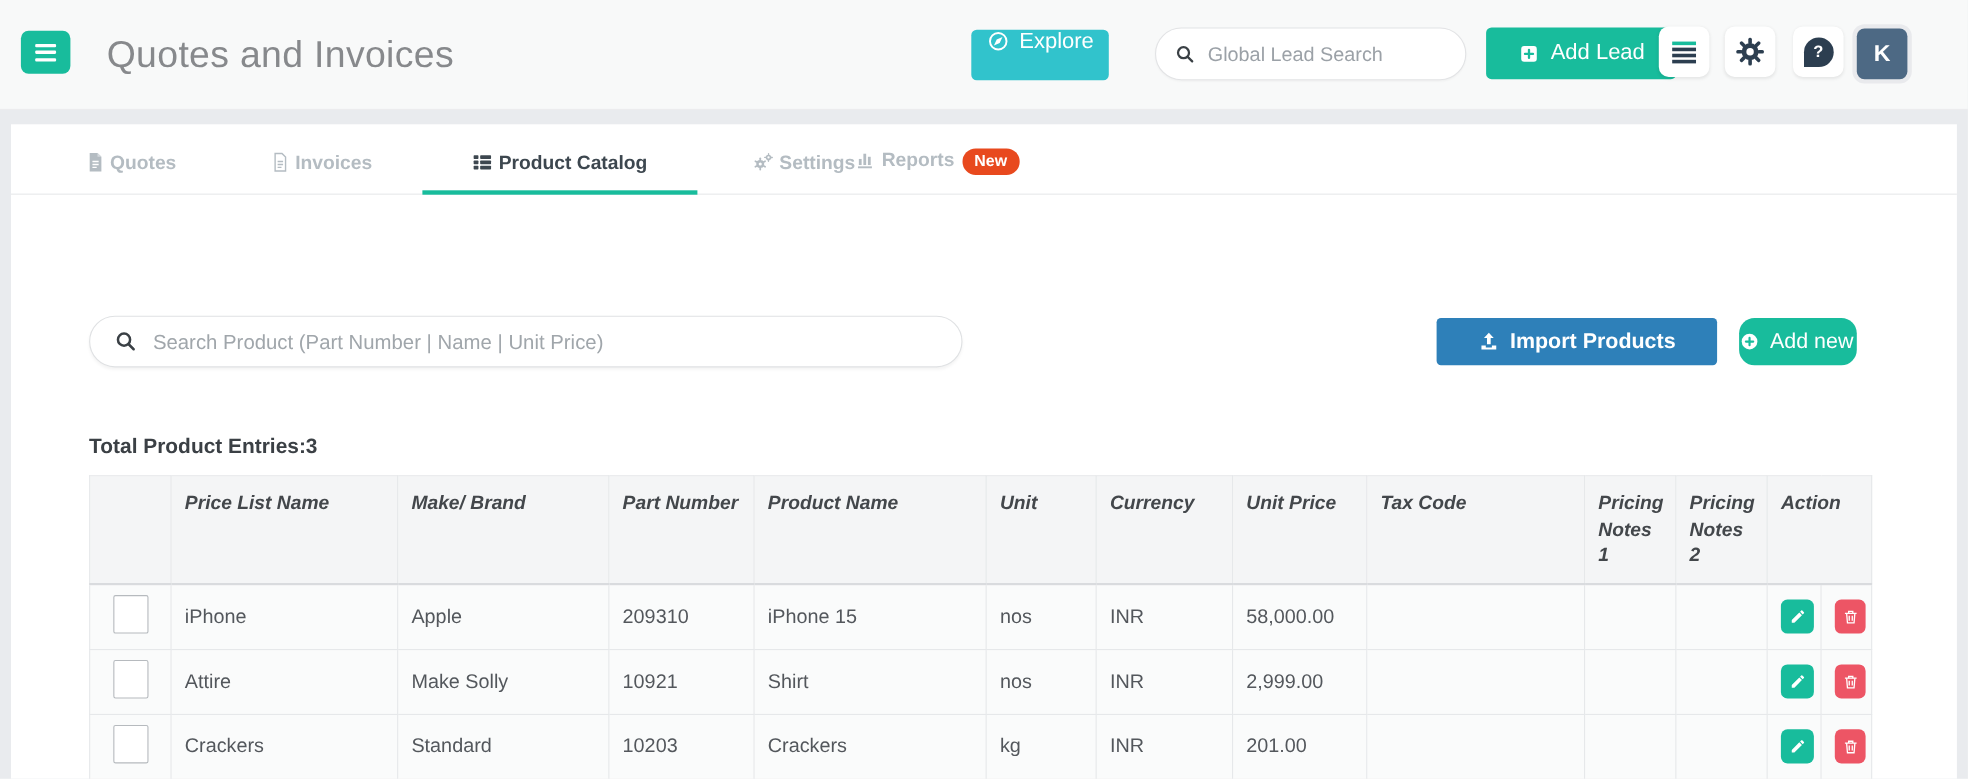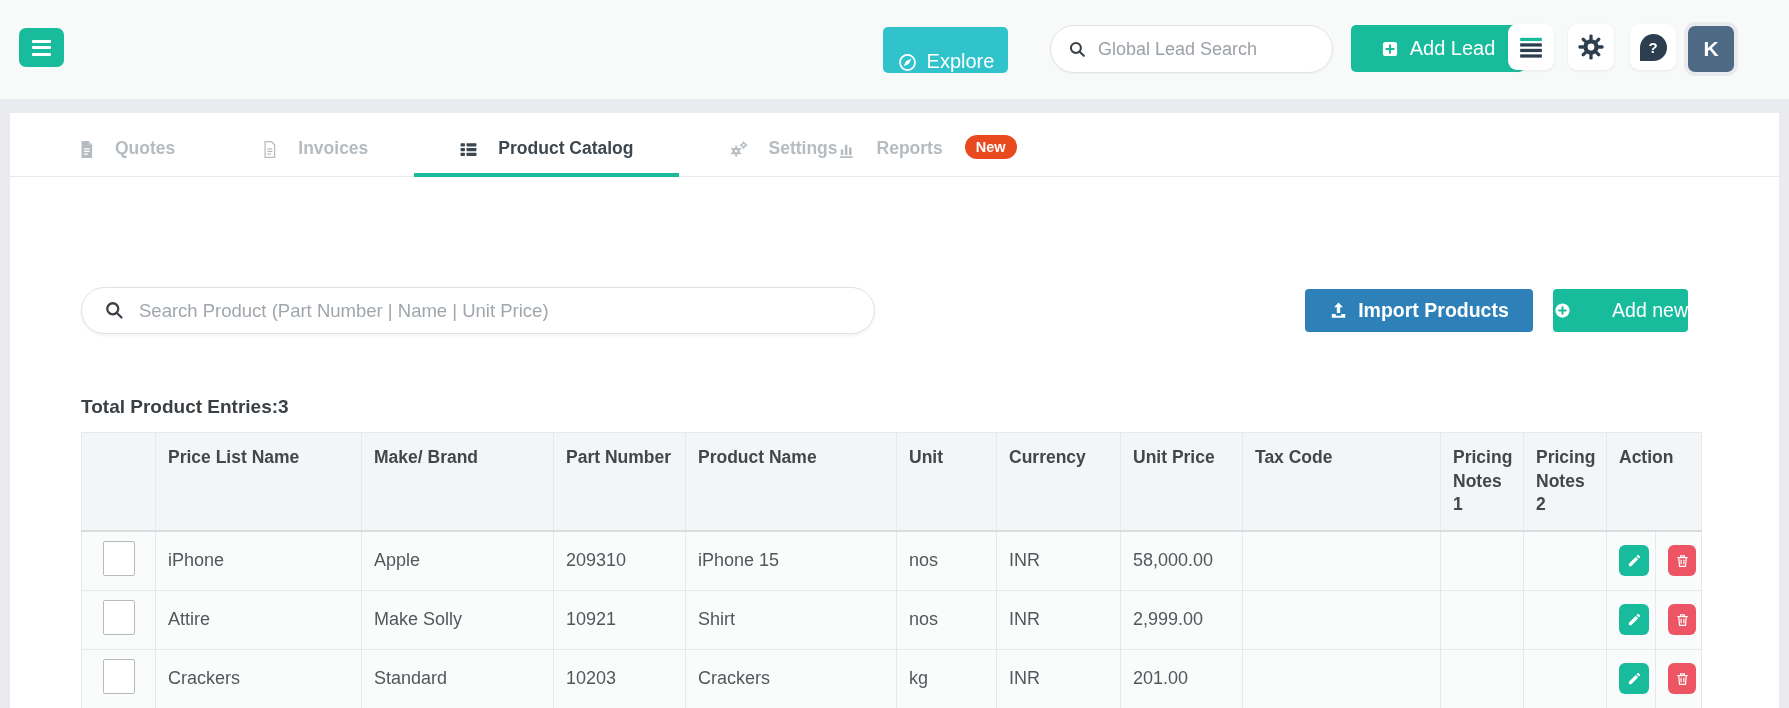--- a/index.html
+++ b/index.html
@@ -7,21 +7,21 @@
   body { background:#e9ebee; font-family:"Liberation Sans", sans-serif; color:#53575c; }
 
   
   .topbar { position:relative; height:100px; background:#f8f9f9; border-bottom:1px solid #ececee; }
   .hamburger-btn { position:absolute; left:19px; top:28px; width:45px; height:39px; background:#18bc9c;
     border:none; border-radius:7px; cursor:pointer; display:flex; flex-direction:column; justify-content:center; align-items:center; gap:3.5px; }
   .hamburger-btn i { display:block; width:19px; height:3px; background:#fff; border-radius:1px; }
   .page-title { position:absolute; left:97px; top:50%; transform:translateY(-50%); font-size:34px; font-weight:400; color:#87898c; letter-spacing:.3px; }
 
   .explore-btn { position:absolute; left:883px; top:27px; width:125px; height:46px; background:#31c3cc; color:#fff;
-    border:none; border-radius:5px; font-size:20px; font-family:inherit; display:flex; align-items:flex-end; justify-content:center; gap:9px; cursor:pointer; }
+    border:none; border-radius:5px; font-size:20px; font-family:inherit; display:flex; align-items:flex-start; justify-content:center; gap:9px; cursor:pointer; }
 
   .global-search { position:absolute; left:1050px; top:25px; width:283px; height:48px; background:#fff;
     border:1px solid #e2e3e5; border-radius:25px; display:flex; align-items:center; padding:0 14px 0 17px; box-shadow:0 1px 2px rgba(0,0,0,.04); }
   .global-search input { border:none; outline:none; flex:1; margin-left:11px; font-size:18px; font-family:inherit; color:#3a3f44; background:transparent; }
   .global-search input::placeholder { color:#9ba1a7; }
 
   .add-lead-btn { position:absolute; left:1351px; top:25px; width:173px; height:47px; background:#18bc9c; color:#fff;
     border:none; border-radius:5px; font-size:20px; font-family:inherit; display:flex; align-items:center; justify-content:center; gap:10px; cursor:pointer; }
 
   .icon-btn { position:absolute; top:24px; width:46px; height:46px; background:#fff; border:none; border-radius:9px;
@@ -33,68 +33,69 @@
     display:flex; align-items:center; justify-content:center; font-weight:bold; }
   .avatar { position:absolute; left:1688px; top:26px; width:46px; height:46px; background:#4d6984; color:#fff; border:none;
     border-radius:7px; font-size:21px; font-weight:bold; font-family:inherit; cursor:pointer;
     box-shadow:0 0 0 4px #e9eaed; display:flex; align-items:center; justify-content:center; }
 
   
   .card { margin:13px 10px 0 10px; background:#fff; height:595px; }
 
   
   .tabs { display:flex; align-items:flex-end; padding-left:68px; border-bottom:1px solid #e7e9ea; }
-  .tab { position:relative; display:flex; align-items:flex-end; gap:20px; padding:22px 0 17px 0;
+  .tab { position:relative; display:flex; align-items:flex-start; gap:5px; padding:22px 0 17px 0;
     font-size:17.5px; font-weight:bold; color:#b4bcc2; cursor:pointer; }
   .tab svg, .tab .cogs { flex:0 0 auto; }
   .tab-quotes   { margin-right:86px; }
   .tab-invoices { margin-right:46px; }
   .tab-catalog  { padding-left:45px; padding-right:45px; margin-right:49px; color:#3d474f; }
   .tab-catalog::after { content:""; position:absolute; left:0; right:0; bottom:-1px; height:4px; background:#18bc9c; }
   .tab-reports  { margin-right:89px; }
   .badge-new { background:#e8491e; color:#fff; font-size:14.5px; font-weight:bold; border-radius:999px; padding:4px 11px; margin-left:2px; }
 
   
   .toolbar { display:flex; align-items:flex-start; margin-top:110px; padding-left:71px; padding-right:91px; }
   .product-search { width:794px; height:47px; background:#fff; border:1px solid #dfe1e3; border-radius:25px;
     display:flex; align-items:center; padding:0 16px 0 22px; box-shadow:0 2px 3px rgba(0,0,0,.05); }
   .product-search input { border:none; outline:none; flex:1; margin-left:14px; font-size:18.5px; font-family:inherit; color:#3a3f44; background:transparent; }
   .product-search input::placeholder { color:#a0a6ab; }
   .toolbar .spacer { flex:1; }
-  .import-btn { width:228px; height:43px; margin-top:2px; background:#2e80b9; color:#fff; border:none; border-radius:4px;
+  .import-btn { width:255px; height:43px; margin-top:2px; background:#2e80b9; color:#fff; border:none; border-radius:4px;
     font-size:19.5px; font-weight:bold; font-family:inherit; display:flex; align-items:center; justify-content:center; gap:10px; cursor:pointer;margin-left:48px; }
-  .addnew-btn { width:135px; height:43px; margin-top:2px; margin-left:20px; background:#18bc9c; color:#fff; border:none; border-radius:4px;
-    font-size:19.5px; font-family:inherit; display:flex; align-items:center; justify-content:space-between; gap:9px; cursor:pointer; }
+  .addnew-btn { width:107px; height:43px; margin-top:2px; margin-left:20px; background:#18bc9c; color:#fff; border:none; border-radius:14px;
+    font-size:19.5px; font-family:inherit; display:flex; align-items:center; justify-content:flex-start; gap:9px; cursor:pointer; }
 
   
   .total-label { margin:62px 0 14px 71px; font-size:19px; font-weight:bold; color:#3b4045; }
   table.products { border-collapse:collapse; table-layout:fixed; width:1620px; margin-left:71px; }
   table.products th, table.products td { border:1px solid #e6e8ea; }
   table.products thead th { background:#f4f5f6; text-align:left; vertical-align:top; padding:13px 12px;
-    font-size:17.5px; font-weight:bold; color:#43474b; line-height:1.35; border-bottom:2px solid #d9dbde; }
+    font-size:17.5px; font-weight:bold; color:#43474b; line-height:1.35; border-bottom:2px solid #d9dbde;font-style:italic; }
   table.products tbody td { background:#fafbfb; padding:9px 12px; font-size:18px; color:#53575c; height:52px; }
   .checkbox { display:inline-block; width:32px; height:35px; background:#fff; border:1px solid #b6babe; border-radius:2px; cursor:pointer; }
   td.cb-cell { text-align:center; padding:9px 6px; }
   td.action-cell { text-align:center; padding:9px 4px; }
   .btn-edit, .btn-delete { border:none; border-radius:6px; width:30px; height:31px; cursor:pointer;
     display:inline-flex; align-items:center; justify-content:center; }
   .btn-edit { background:#18bc9c; }
   .btn-delete { background:#ed5565; width:28px; }
 </style>
 </head>
 <body>
 
 <div class="topbar">
   <button class="hamburger-btn">
     <span style="display:flex;flex-direction:column;gap:3.5px;">
         <i></i>
         <i></i>
         <i></i>
       </span>
   </button>
+  <div class="page-title">Quotes and Invoices</div>
 
   <button class="explore-btn">
     <span style="display:flex;">
       <svg width="21" height="21" viewBox="0 0 24 24">
           <circle cx="12" cy="12" r="8.6" fill="none" stroke="#fff" stroke-width="2"></circle>
           <path d="M16.4 7.6l-2.9 6.1-6 2.7 2.9-6.1z" fill="#fff"></path>
         </svg>
     </span>
     <span>Explore</span>
   </button>

